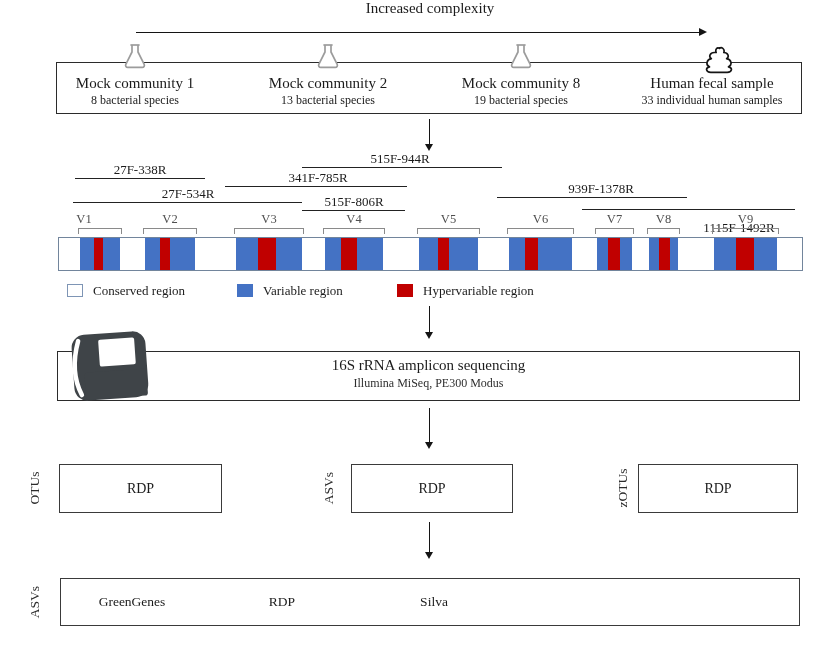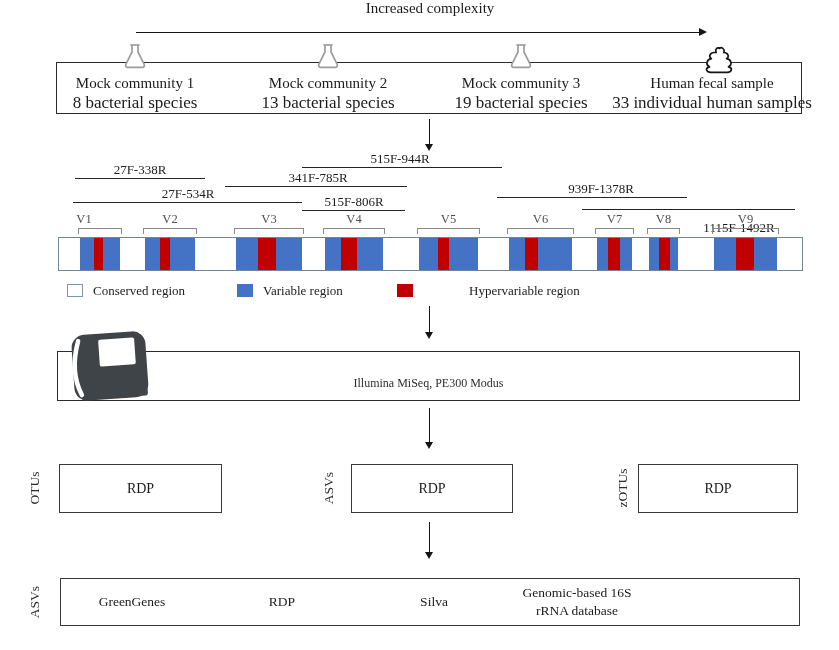--- a/index.html
+++ b/index.html
@@ -17,21 +17,21 @@
   .primer-line{position:absolute;height:0;border-top:1.6px solid #222;}
   .primer-label{position:absolute;font-size:13px;white-space:nowrap;transform:translateX(-50%);}
   .vtag{position:absolute;font-size:12.5px;color:#4f4f4f;transform:translateX(-50%);white-space:nowrap;}
   .bracket{position:absolute;height:6px;border-top:1.5px solid #8a8a8a;
            border-left:1.5px solid #8a8a8a;border-right:1.5px solid #8a8a8a;box-sizing:border-box;}
   .seg-blue{position:absolute;top:0;bottom:0;}
   .seg-red{position:absolute;top:0;bottom:0;}
   .legend-swatch{position:absolute;width:16px;height:13px;box-sizing:border-box;}
   .legend-label{position:absolute;font-size:13px;white-space:nowrap;}
   .sample-name{position:absolute;font-size:15px;white-space:nowrap;transform:translateX(-50%);}
-  .sample-detail{position:absolute;font-size:17px;white-space:nowrap;transform:translateX(-50%);}
+  .sample-detail{position:absolute;font-size:12px;white-space:nowrap;transform:translateX(-50%);}
   .rot-label{position:absolute;width:90px;height:18px;font-size:13.5px;text-align:center;
              transform:rotate(-90deg);white-space:nowrap;color:#2b2b2b;}
   .rdp-box{position:absolute;border:1.5px solid #3a3a3a;background:#fff;box-sizing:border-box;
            display:flex;align-items:center;justify-content:center;font-size:14px;}
   .db-item{position:absolute;top:50%;transform:translate(-50%,-50%);font-size:13.5px;
            line-height:1.3;white-space:pre-line;}
   svg{display:block;}
 </style>
 </head>
 <body>
@@ -59,21 +59,21 @@
         </svg>
       </div>
       <div class="sample-name" style="left: 328px; top: 75px;">Mock community 2</div>
       <div class="sample-detail" style="left: 328px; top: 93px;">13 bacterial species</div>
       <div class="abs" style="left: 508px; top: 43px;">
         <svg width="26" height="26" viewBox="0 0 26 26">
           <path d="M10 2 V9 L3.8 21.4 A2.1 2.1 0 0 0 5.7 24.4 H20.3 A2.1 2.1 0 0 0 22.2 21.4 L16 9 V2" fill="#ffffff" stroke="#9c9c9c" stroke-width="1.7" stroke-linejoin="round"></path>
           <path d="M8.4 2 H17.6" stroke="#9c9c9c" stroke-width="1.7"></path>
         </svg>
       </div>
-      <div class="sample-name" style="left: 521px; top: 75px;">Mock community 3</div>
+      <div class="sample-name" style="left: 521px; top: 75px;">Mock community 8</div>
       <div class="sample-detail" style="left: 521px; top: 93px;">19 bacterial species</div>
       <div class="abs" style="left: 703px; top: 46px;">
         <svg width="32" height="28" viewBox="0 0 34 30">
           <path d="M14 7 C 12.5 3.5 15.5 0.6 17.5 2.6 C 19.5 0.8 23.5 2.6 22.2 7 C 26.5 7 28.5 11.2 25.2 13.6 C 30.5 14.6 31.5 20.4 27.2 22.3 C 31.8 23.3 31.2 28.3 25.8 28.3 L 8.2 28.3 C 2.8 28.3 2.2 23.3 6.8 22.3 C 2.5 20.4 3.5 14.6 8.8 13.6 C 5.5 11.2 7.5 7 11.8 7 Z" fill="#ffffff" stroke="#151515" stroke-width="1.8" stroke-linejoin="round"></path>
         </svg>
       </div>
       <div class="sample-name" style="left: 712px; top: 75px;">Human fecal sample</div>
       <div class="sample-detail" style="left: 712px; top: 93px;">33 individual human samples</div>
     </div>
 
@@ -147,24 +147,25 @@
       <div class="seg-blue" style="left: 654.5px; width: 63px; background: rgb(68, 114, 196);"></div>
       <div class="seg-red" style="left: 676.5px; width: 18px; background: rgb(192, 0, 0);"></div>
     </div>
 
   <div id="legend">
       <div class="legend-swatch" style="left: 67px; top: 284px; background: rgb(255, 255, 255); border: 1.5px solid rgb(126, 149, 181);"></div>
       <div class="legend-label" style="left: 93px; top: 283px;">Conserved region</div>
       <div class="legend-swatch" style="left: 237px; top: 284px; background: rgb(68, 114, 196); border: 1.5px solid rgb(68, 114, 196);"></div>
       <div class="legend-label" style="left: 263px; top: 283px;">Variable region</div>
       <div class="legend-swatch" style="left: 397px; top: 284px; background: rgb(192, 0, 0); border: 1.5px solid rgb(192, 0, 0);"></div>
-      <div class="legend-label" style="left: 423px; top: 283px; margin-left: 46px;">Hypervariable region</div>
+      <div class="legend-label" style="left: 423px; top: 283px;">Hypervariable region</div>
     </div>
 
   <div class="box" style="left:57px;top:351px;width:743px;height:50px;"></div>
+  <div class="abs ctr" style="left:57px;top:357px;width:743px;font-size:15px;">16S rRNA amplicon sequencing</div>
   <div class="abs ctr" style="left:57px;top:376px;width:743px;font-size:12px;color:#2e2e2e;">Illumina MiSeq, PE300 Modus</div>
 
   <div class="abs" style="left:64px;top:327px;">
     <svg width="92" height="78" viewBox="0 0 92 78">
       <g transform="rotate(-4 46 40)">
         <rect x="9" y="6" width="74" height="66" rx="13" fill="#3f4448"></rect>
         <path d="M16 12 C 9 32 9 50 16 66" stroke="#ffffff" stroke-width="4.5" fill="none" stroke-linecap="round"></path>
         <rect x="36" y="12" width="36" height="27" rx="2" fill="#ffffff"></rect>
         <rect x="20" y="44" width="62" height="27" rx="3" fill="#3f4448"></rect>
       </g>
@@ -178,18 +179,16 @@
       <div class="rot-label" style="left: 285px; top: 479px;">ASVs</div>
       <div class="rdp-box" style="left: 638px; top: 464px; width: 160px; height: 49px;">RDP</div>
       <div class="rot-label" style="left: 579px; top: 479px;">zOTUs</div>
     </div>
 
   <div class="box" style="left:60px;top:578px;width:740px;height:48px;border-color:#3a3a3a;"></div>
   <div id="dbitems" style="position: absolute; left: 60px; top: 578px; width: 740px; height: 48px;">
       <div class="db-item" style="left: 72px; text-align: center;">GreenGenes</div>
       <div class="db-item" style="left: 222px; text-align: center;">RDP</div>
       <div class="db-item" style="left: 374px; text-align: center;">Silva</div>
-      <div class="db-item" style="left: 517px; text-align: center;">Genomic-based 16S
-rRNA database</div>
     </div>
   <div class="rot-label" style="left:-9px;top:593px;">ASVs</div>
 
 </div>
 
 </body></html>

